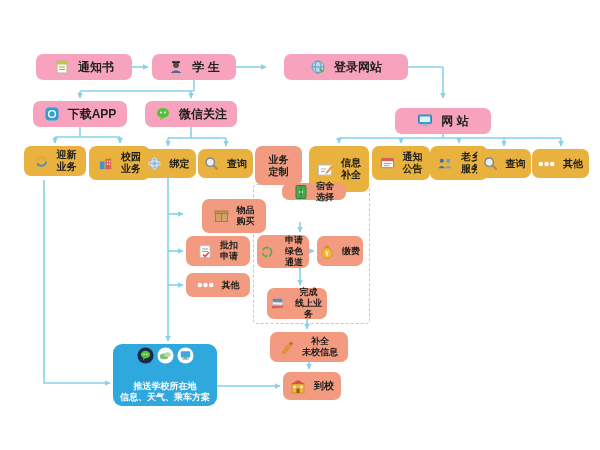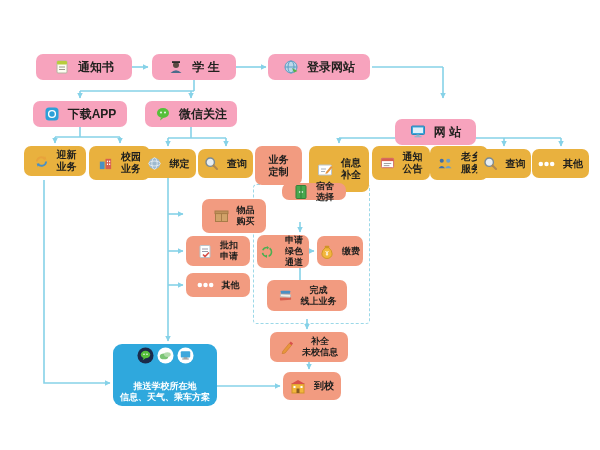--- a/index.html
+++ b/index.html
@@ -79,21 +79,21 @@
     <span class="ic">
         <svg width="16" height="16" viewBox="0 0 16 16">
           <circle cx="8" cy="6" r="3" fill="#5a4a42"></circle>
           <path d="M2.5,14 Q8,8.5 13.5,14 Z" fill="#4a6b8a"></path>
           <rect x="4" y="2.2" width="8" height="1.8" fill="#2b2b2b"></rect>
         </svg>
       </span>
     <span class="lb">学 生</span>
   </div>
 
-  <div class="node pink" style="left:268px;top:54px;width:102px;height:26px">
+  <div class="node pink" style="left:284px;top:54px;width:124px;height:26px">
     <span class="ic">
         <svg width="16" height="16" viewBox="0 0 16 16">
           <circle cx="8" cy="8" r="6" fill="#bcd8ea" stroke="#5b9ec4"></circle>
           <ellipse cx="8" cy="8" rx="3" ry="6" fill="none" stroke="#5b9ec4"></ellipse>
           <line x1="2" y1="8" x2="14" y2="8" stroke="#5b9ec4"></line>
           <path d="M9,9 L14.5,12 11,13.5 Z" fill="#56b04a"></path>
         </svg>
       </span>
     <span class="lb">登录网站</span>
   </div>
@@ -113,21 +113,21 @@
         <svg width="16" height="16" viewBox="0 0 16 16">
           <ellipse cx="8" cy="7" rx="6" ry="5" fill="#55c03a"></ellipse>
           <path d="M6,11.5 L5,14.5 8,12.3 Z" fill="#55c03a"></path>
           <circle cx="6" cy="6.5" r="0.9" fill="#fff"></circle>
           <circle cx="10" cy="6.5" r="0.9" fill="#fff"></circle>
         </svg>
       </span>
     <span class="lb">微信关注</span>
   </div>
 
-  <div class="node pink" style="left:395px;top:119px;width:81px;height:26px">
+  <div class="node pink" style="left:395px;top:108px;width:96px;height:26px">
     <span class="ic">
         <svg width="16" height="14" viewBox="0 0 16 14">
           <rect x="1.5" y="1" width="13" height="8.5" rx="1" fill="#3ea7dc" stroke="#2b86b8"></rect>
           <rect x="3" y="2.5" width="10" height="5.5" fill="#dff0fa"></rect>
           <rect x="6.5" y="9.5" width="3" height="1.6" fill="#8ab6cc"></rect>
           <rect x="4.5" y="11.1" width="7" height="1.2" fill="#8ab6cc"></rect>
         </svg>
       </span>
     <span class="lb">网 站</span>
   </div>
@@ -311,21 +311,21 @@
     <span class="ic">
         <svg width="14" height="15" viewBox="0 0 15 16">
           <path d="M5.5,4 Q2,7 2,10.5 A5.5,5 0 0 0 13,10.5 Q13,7 9.5,4 Z" fill="#f2b63c" stroke="#cf9426"></path>
           <rect x="5" y="1.8" width="5" height="2.4" rx="1" fill="#cf9426"></rect>
           <path d="M6,7.5 L7.5,9.5 9,7.5 M7.5,9.5 V12.5 M6.2,10.8 H8.8" stroke="#fff" fill="none"></path>
         </svg>
       </span>
     <span class="lb">缴费</span>
   </div>
 
-  <div class="node orange" style="left:267px;top:280px;width:80px;height:31px">
+  <div class="node orange" style="left:267px;top:288px;width:60px;height:31px">
     <span class="ic">
         <svg width="15" height="13" viewBox="0 0 16 14">
           <rect x="2" y="9" width="12" height="3" rx="0.5" fill="#d85f4f" transform="rotate(-4 8 10.5)"></rect>
           <rect x="2.5" y="5.6" width="11" height="3" rx="0.5" fill="#f0f0ea" stroke="#bbb" transform="rotate(3 8 7)"></rect>
           <rect x="3" y="2" width="10" height="3" rx="0.5" fill="#4a90c4"></rect>
         </svg>
       </span>
     <span class="lb">完成
 线上业务</span>
   </div>

